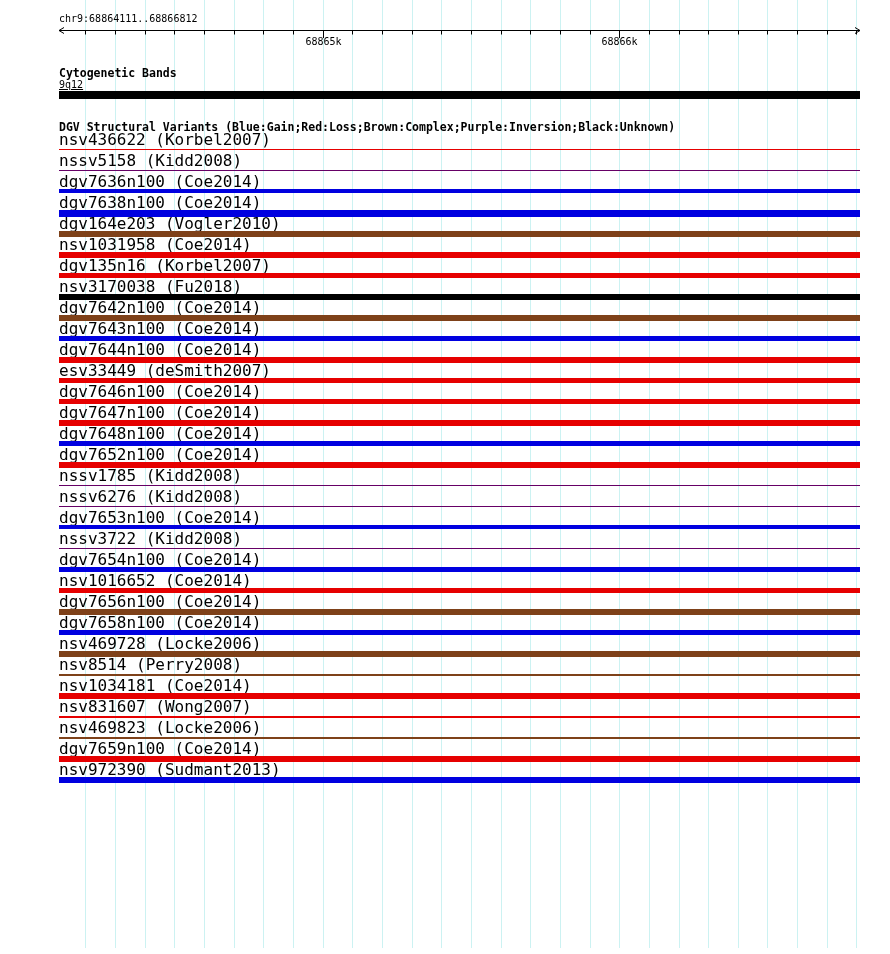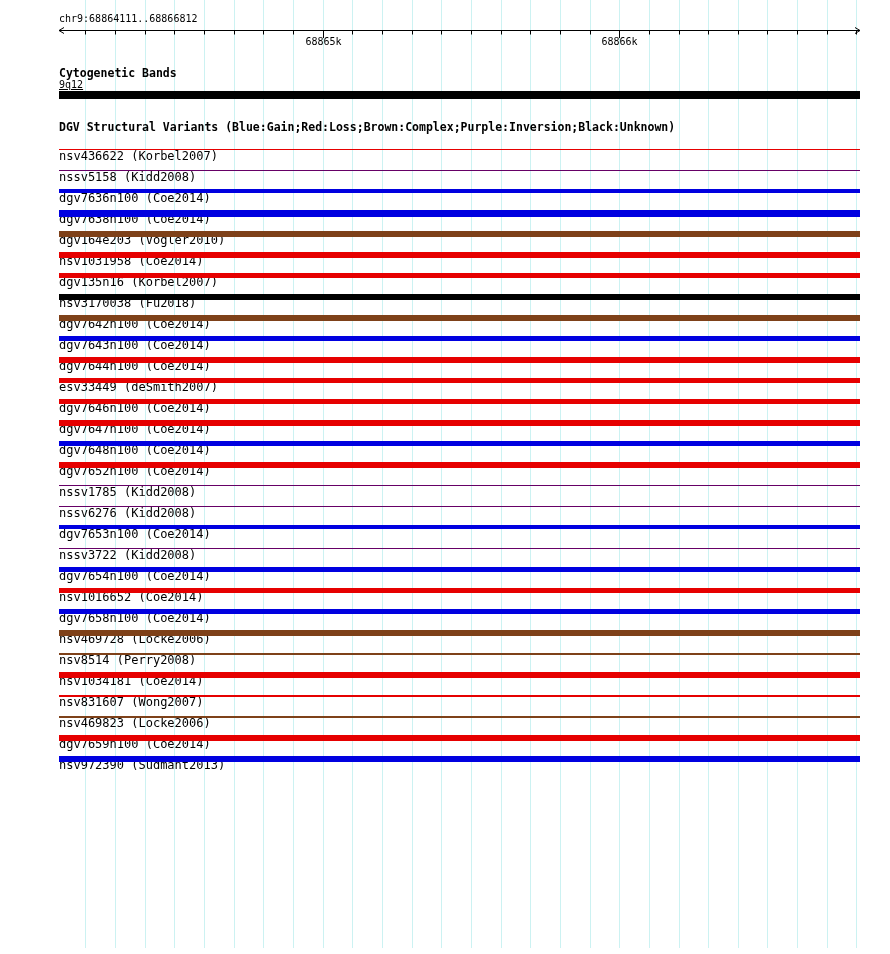--- a/index.html
+++ b/index.html
@@ -15,21 +15,21 @@
   #ruler{position:absolute;left:0;top:0;z-index:2;}
   #ruler text{font-family:"DejaVu Sans Mono","Liberation Mono",monospace;font-size:10px;fill:#000;}
   .track-title{position:absolute;left:59px;font-size:11.5px;font-weight:bold;line-height:13px;white-space:pre;z-index:2;}
   #cyto-title{top:67px;}
   .feature-label{position:absolute;left:59px;font-size:10px;line-height:12px;white-space:pre;z-index:2;text-decoration:underline;}
   #band-label{top:79px;}
   #band-bar{position:absolute;left:59px;top:91px;width:801px;height:8px;z-index:2;}
   #dgv-title{top:121px;}
   #variant-rows{position:absolute;left:0;top:134px;width:890px;z-index:2;}
   .vrow{position:relative;height:21px;}
-  .vlabel{position:absolute;left:59px;top:16px;font-size:12px;line-height:12px;white-space:pre;}
+  .vlabel{position:absolute;left:59px;top:0;font-size:16px;line-height:12px;white-space:pre;}
   .vbar{position:absolute;left:59px;width:801px;}
 </style>
 </head>
 <body>
 
 <div class="panel">
   <div id="gridlines">
       <div class="gridline" style="left: 85px; background: rgb(204, 242, 242);"></div>
       <div class="gridline" style="left: 115px; background: rgb(204, 242, 242);"></div>
       <div class="gridline" style="left: 145px; background: rgb(204, 242, 242);"></div>
@@ -185,20 +185,24 @@
       </div>
       <div class="vrow">
         <span class="vlabel">dgv7654n100 (Coe2014)</span>
         <div class="vbar" style="height: 5px; top: 13px; background: rgb(0, 0, 224);"></div>
       </div>
       <div class="vrow">
         <span class="vlabel">nsv1016652 (Coe2014)</span>
         <div class="vbar" style="height: 5px; top: 13px; background: rgb(230, 0, 0);"></div>
       </div>
       <div class="vrow">
+        <span class="vlabel">dgv7656n100 (Coe2014)</span>
+        <div class="vbar" style="height: 6px; top: 13px; background: rgb(126, 65, 25);"></div>
+      </div>
+      <div class="vrow">
         <span class="vlabel">dgv7658n100 (Coe2014)</span>
         <div class="vbar" style="height: 5px; top: 13px; background: rgb(0, 0, 224);"></div>
       </div>
       <div class="vrow">
         <span class="vlabel">nsv469728 (Locke2006)</span>
         <div class="vbar" style="height: 6px; top: 13px; background: rgb(126, 65, 25);"></div>
       </div>
       <div class="vrow">
         <span class="vlabel">nsv8514 (Perry2008)</span>
         <div class="vbar" style="height: 2px; top: 15px; background: rgb(126, 65, 25);"></div>

